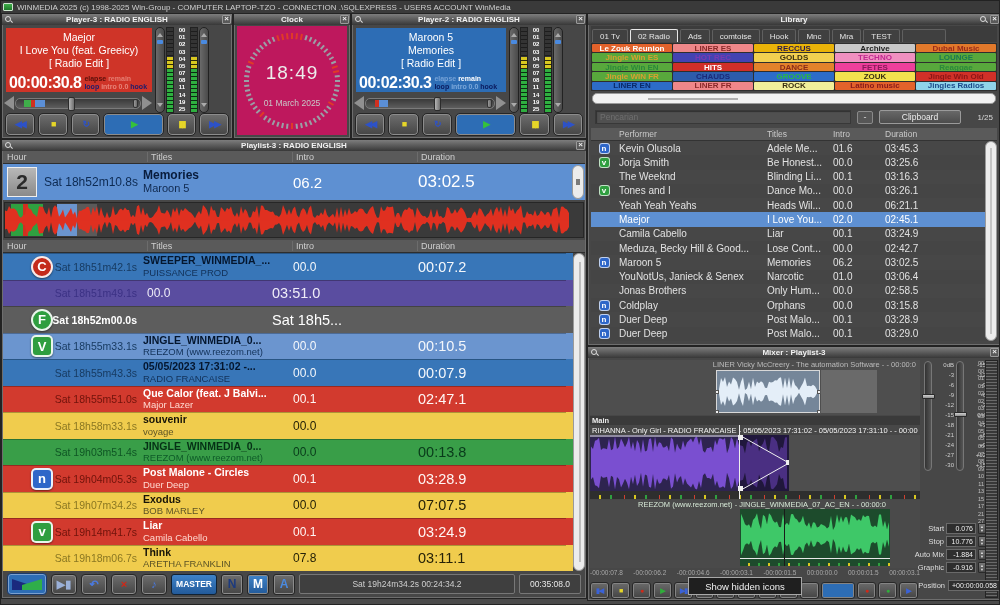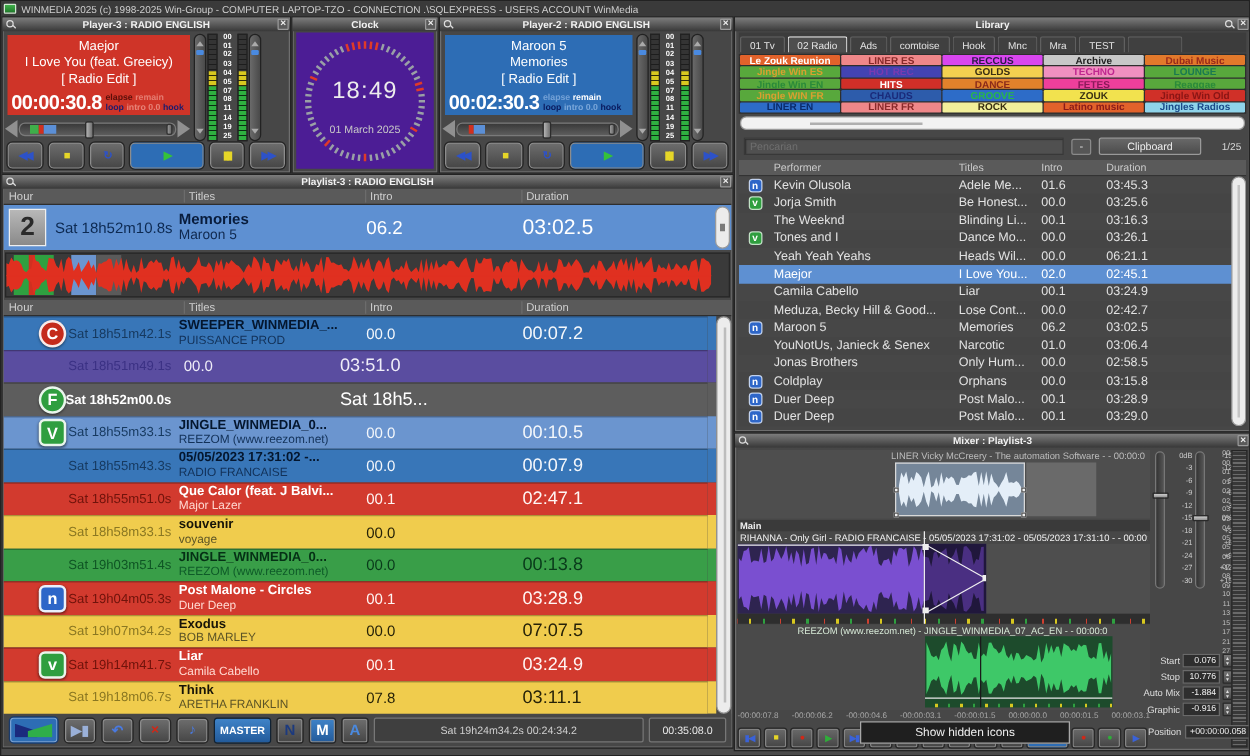--- a/index.html
+++ b/index.html
@@ -47,21 +47,21 @@
   .ledcol{width:8px;display:flex;flex-direction:column;border:1px solid #222;background:#1d1d1d;}
   .led-off{height:34%;background:repeating-linear-gradient(to bottom,#343434 0 3px,#1d1d1d 3px 4px);}
   .led-y{height:15%;background:repeating-linear-gradient(to bottom,#d8c820 0 3px,#2e2a08 3px 4px);}
   .led-g{flex:1;background:repeating-linear-gradient(to bottom,#2fb040 0 3px,#0a2c12 3px 4px);}
   .vunums{width:14px;display:flex;flex-direction:column;font-size:6px;font-weight:bold;color:#fff;text-align:center;}
   .vunums span{flex:1;line-height:7px;}
   .transport{position:absolute;left:3px;bottom:2px;right:3px;height:23px;display:flex;gap:3px;}
   .tbtn{flex:1;border-radius:5px;background:linear-gradient(#6e6e6e,#454545);border:1px solid #262626;box-shadow:inset 0 0 0 1px #8c8c8c;display:flex;align-items:center;justify-content:center;font-size:9px;font-weight:bold;letter-spacing:-2px;padding-bottom:1px;}
 
   
-  .clockbody{position:absolute;left:3px;top:12px;right:3px;bottom:3px;background:#4c1d95;}
+  .clockbody{position:absolute;left:3px;top:12px;right:3px;bottom:3px;background:#be185d;}
   .clockface{position:absolute;left:50%;top:50%;width:0;height:0;}
   .tick{position:absolute;left:-1px;top:-2px;width:2px;height:5px;background:#9aa0a6;transform-origin:1px 2px;}
   .tick.red{background:#e03a28;height:6px;}
   .clocktime{position:absolute;left:0;right:0;top:36px;text-align:center;font-size:19px;color:#ececec;letter-spacing:1px;}
   .clockdate{position:absolute;left:0;right:0;top:72px;text-align:center;font-size:8.5px;color:#c8c8c8;}
 
   
   .lib-tabs{position:absolute;left:3px;top:12px;right:3px;height:16px;display:flex;align-items:flex-end;gap:2px;background:#3c3c3c;padding:1px 1px 0 1px;}
   .ltab{height:13px;padding:0 7px;font-size:8px;color:#e4e4e4;background:#404040;border:1px solid #606060;border-bottom:none;border-radius:2px 2px 0 0;display:flex;align-items:center;justify-content:center;white-space:nowrap;}
   .lib-grid{position:absolute;left:3px;top:29px;right:3px;height:48px;display:grid;grid-template-columns:repeat(5,1fr);grid-auto-rows:1fr;gap:1px;background:#2e2e2e;padding:1px;}
@@ -167,21 +167,21 @@
   .meterstrip{position:absolute;right:2px;top:13px;width:13px;height:238px;background:repeating-linear-gradient(to bottom,#6a6a6a 0 1px,#383838 1px 3px);border:1px solid #242424;}
   .meternums{position:absolute;right:16px;top:13px;width:12px;height:166px;display:flex;flex-direction:column;font-size:5.5px;color:#c2c2c2;text-align:right;}
   .meternums span{flex:1;line-height:7px;}
   .mx-fields{position:absolute;left:318px;top:176px;width:80px;display:flex;flex-direction:column;gap:2px;}
   .frow{display:flex;align-items:center;height:11px;gap:2px;}
   .flabel{flex:1;text-align:right;font-size:7.5px;color:#dedede;white-space:nowrap;}
   .fbox{width:30px;height:11px;background:#2e2e2e;border:1px solid #6a6a6a;color:#f0f0f0;font-size:7px;text-align:right;line-height:10px;padding-right:2px;}
   .fspin{width:8px;height:11px;background:linear-gradient(#777,#4a4a4a);border:1px solid #2a2a2a;border-radius:1px;display:flex;flex-direction:column;align-items:center;justify-content:center;font-size:4px;color:#ddd;line-height:4px;}
   .posrow{position:absolute;left:300px;top:233px;width:112px;display:flex;align-items:center;gap:3px;}
   .posbox{width:52px;height:11px;background:#2e2e2e;border:1px solid #6a6a6a;color:#f0f0f0;font-size:7px;text-align:right;line-height:10px;padding-right:2px;}
-  .tooltip{position:absolute;left:687px;top:576px;width:168px;height:18px;background:#1f1f1f;border:1px solid #a8a8a8;color:#f0f0f0;font-size:9.5px;display:flex;align-items:center;justify-content:center;z-index:20;}
+  .tooltip{position:absolute;left:687px;top:576px;width:114px;height:18px;background:#1f1f1f;border:1px solid #a8a8a8;color:#f0f0f0;font-size:9.5px;display:flex;align-items:center;justify-content:center;z-index:20;}
 </style>
 </head>
 <body>
 
 <div class="app">
 
   <div class="titlebar">
     <span class="tbicon"></span>
     <span class="nw">WINMEDIA 2025 (c) 1998-2025 Win-Group - COMPUTER LAPTOP-TZO - CONNECTION .\SQLEXPRESS - USERS ACCOUNT WinMedia</span>
   </div>
@@ -446,21 +446,21 @@
 
         <span class="ltab" style="background: rgb(64, 64, 64); border-color: rgb(96, 96, 96); width: 44px;"></span>
 
     </div>
     <div class="lib-grid">
 
         <span class="gcell" style="background: rgb(226, 98, 43); color: rgb(255, 255, 255);">Le Zouk Reunion</span>
 
         <span class="gcell" style="background: rgb(239, 135, 137); color: rgb(138, 42, 42);">LINER ES</span>
 
-        <span class="gcell" style="background: #d946ef; color: rgb(42, 26, 74);">RECCUS</span>
+        <span class="gcell" style="background: #eab308; color: rgb(42, 26, 74);">RECCUS</span>
 
         <span class="gcell" style="background: rgb(200, 200, 200); color: rgb(34, 34, 34);">Archive</span>
 
         <span class="gcell" style="background: rgb(226, 121, 43); color: rgb(154, 42, 26);">Dubai Music</span>
 
         <span class="gcell" style="background: rgb(88, 168, 60); color: rgb(216, 160, 48);">Jingle Win ES</span>
 
         <span class="gcell" style="background: rgb(67, 67, 178); color: rgb(122, 58, 176);">HOT REC</span>
 
         <span class="gcell" style="background: rgb(242, 208, 80); color: rgb(58, 48, 18);">GOLDS</span>

